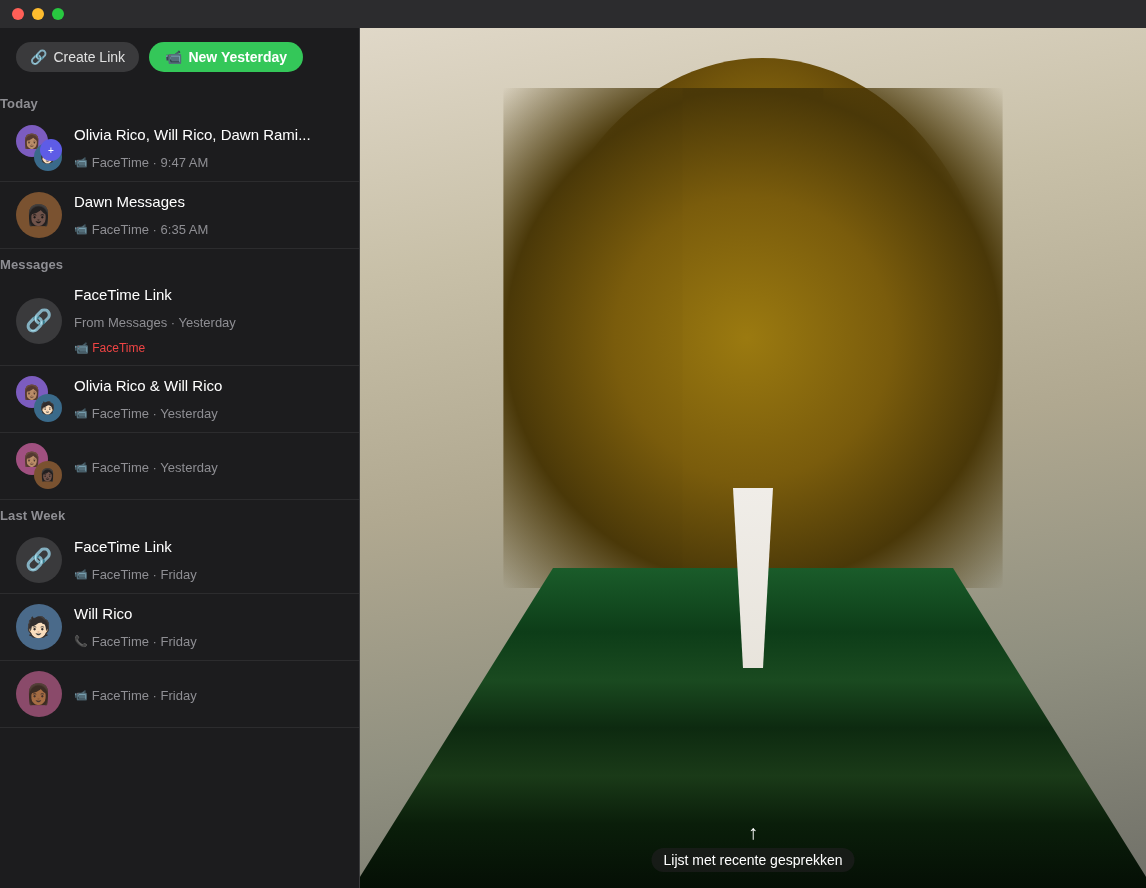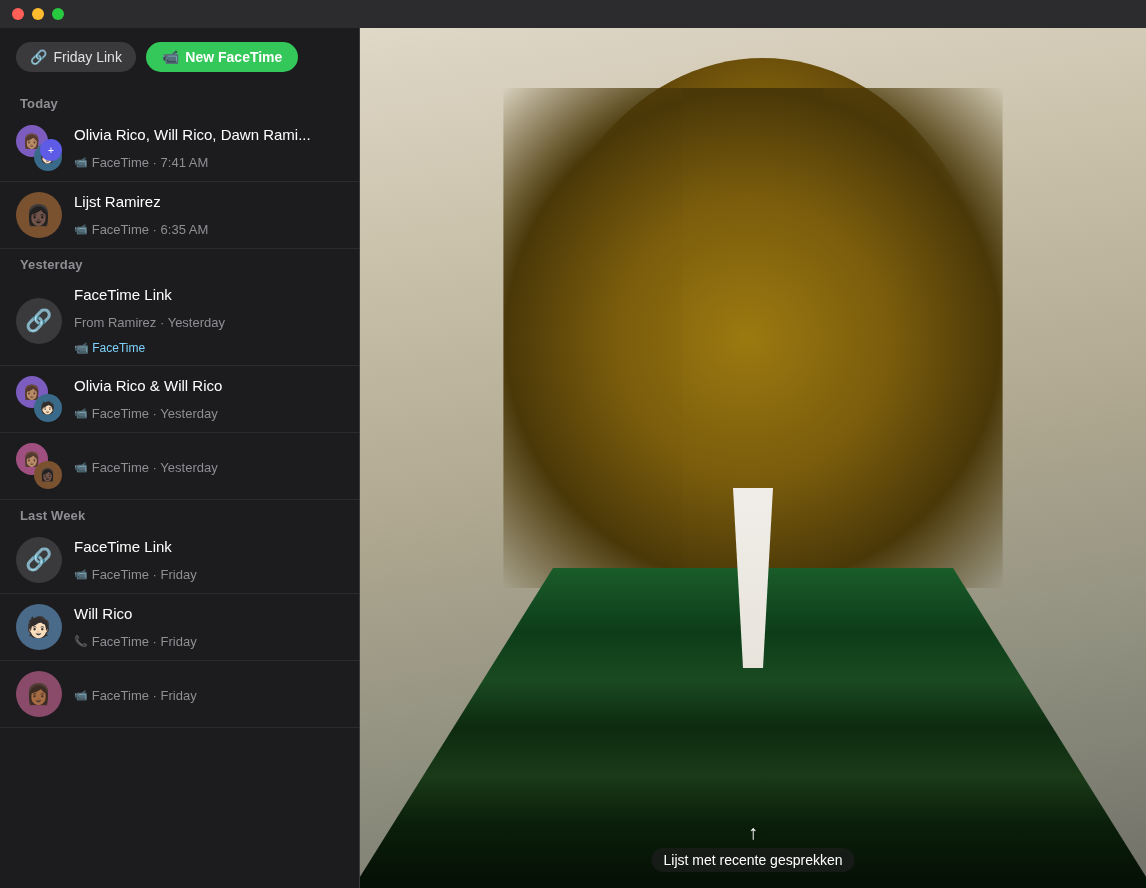--- a/index.html
+++ b/index.html
@@ -87,21 +87,21 @@
       border-radius: 20px;
       padding: 7px 16px;
       font-size: 14px;
       font-weight: 600;
       cursor: pointer;
     }
     .btn-new-facetime .icon { font-size: 14px; }
 
     
     .section-header {
-      padding: 8px 20px 4px;
+      padding: 8px 0 4px;
       font-size: 13px;
       font-weight: 600;
       color: #8e8e93;
       letter-spacing: 0.01em;
     }
 
     
     .call-item {
       display: flex;
       align-items: center;
@@ -207,21 +207,21 @@
     .call-meta {
       font-size: 13px;
       color: #8e8e93;
       margin-top: 2px;
       display: flex;
       align-items: center;
       gap: 3px;
     }
     .call-meta-sub {
       font-size: 12px;
-      color: #7dd3fc;
+      color: #ef4444;
       margin-top: 1px;
     }
 
     
     .content-area {
       flex: 1;
       position: relative;
       overflow: hidden;
     }
 
@@ -263,66 +263,66 @@
   <div class="traffic-light tl-maximize"></div>
 </div>
 
 <div class="app-body">
 
   <div class="sidebar">
 
     <div class="sidebar-buttons">
       <button class="btn-create-link">
         <span class="icon">🔗</span>
-        <span>Friday Link</span>
+        <span>Create Link</span>
       </button>
       <button class="btn-new-facetime">
         <span class="icon">📹</span>
-        <span>New FaceTime</span>
+        <span>New Yesterday</span>
       </button>
     </div>
 
     <div class="section-header">Today</div>
 
     <div class="call-item">
       <div class="avatar-group">
         <div class="av1" style="background:#7c5cbf;">👩🏽</div>
         <div class="av2" style="background:#3a6a8a;">🧑🏻</div>
         <div class="av3">+</div>
       </div>
       <div class="call-info">
         <div class="call-name">Olivia Rico, Will Rico, Dawn Rami...</div>
         <div class="call-meta">
           <span class="call-type-icon">📹</span>
-          <span>FaceTime · 7:41 AM</span>
+          <span>FaceTime · 9:47 AM</span>
         </div>
       </div>
     </div>
 
     <div class="call-item">
       <div class="avatar-container">
         <div class="avatar" style="background:#7a5230;">👩🏿</div>
       </div>
       <div class="call-info">
-        <div class="call-name">Lijst Ramirez</div>
+        <div class="call-name">Dawn Messages</div>
         <div class="call-meta">
           <span class="call-type-icon">📹</span>
           <span>FaceTime · 6:35 AM</span>
         </div>
       </div>
     </div>
 
-    <div class="section-header">Yesterday</div>
+    <div class="section-header">Messages</div>
 
     <div class="call-item">
       <div class="avatar-link">🔗</div>
       <div class="call-info">
         <div class="call-name">FaceTime Link</div>
         <div class="call-meta">
-          <span>From Ramirez · Yesterday</span>
+          <span>From Messages · Yesterday</span>
         </div>
         <div class="call-meta-sub">
           <span>📹</span> FaceTime
         </div>
       </div>
     </div>
 
     <div class="call-item">
       <div class="avatar-group">
         <div class="av1" style="background:#7c5cbf;">👩🏽</div>

